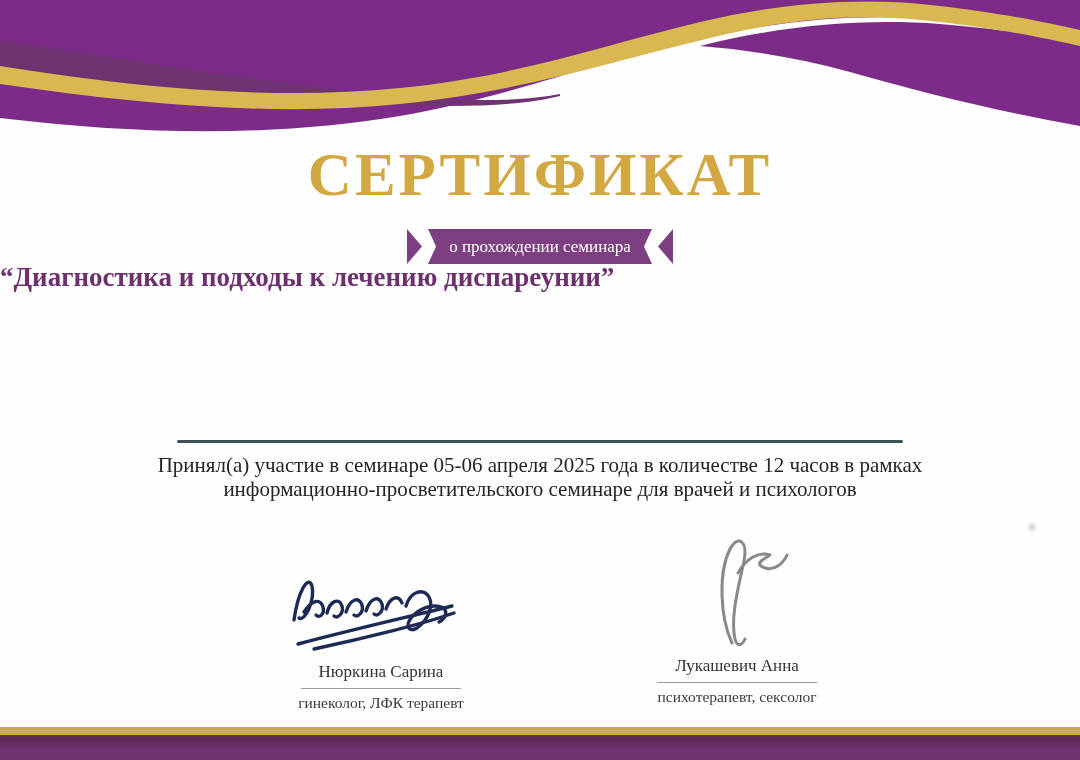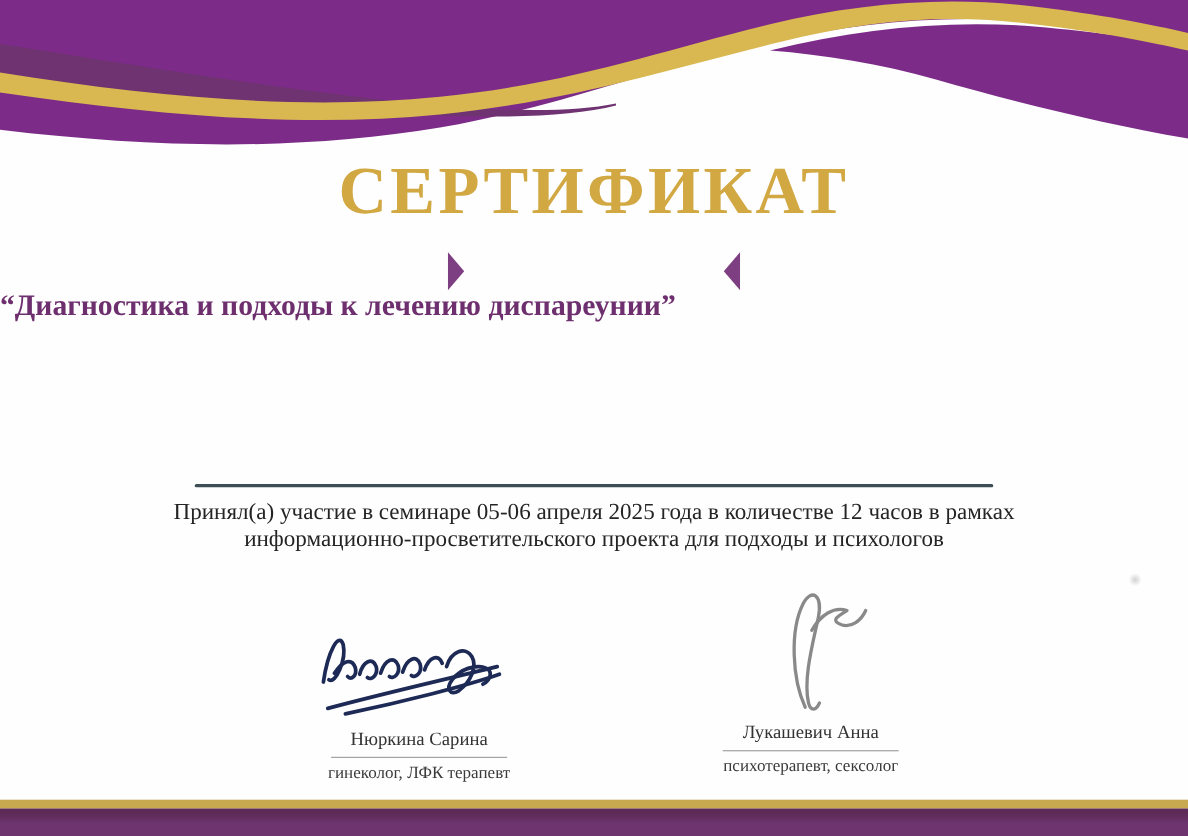--- a/index.html
+++ b/index.html
@@ -96,29 +96,30 @@
     <path fill="#d9b851" d="M0,66 C150,90 280,100 400,88 C520,76 600,46 700,22
       C780,3 860,-4 940,6 C1000,13 1045,22 1080,30 L1080,46 C1045,38 1000,29 940,22
       C860,12 790,18 710,38 C610,62 520,92 400,104 C280,116 150,106 0,84 Z"></path>
   </svg>
 
   <div class="abs cert-title">СЕРТИФИКАТ</div>
 
   <div class="abs ribbon">
     <div class="fold left"></div>
     <div class="fold right"></div>
+    <div class="band">о прохождении семинара</div>
   </div>
 
   <div class="abs seminar-title">“Диагностика и подходы к лечению диспареунии”</div>
 
   <div class="abs name-underline"></div>
 
   <div class="abs participation">
     <div>Принял(а) участие в семинаре 05-06 апреля 2025 года в количестве 12 часов в рамках</div>
-    <div>информационно-просветительского проекта для подходы и психологов</div>
+    <div>информационно-просветительского семинаре для врачей и психологов</div>
   </div>
 
   <svg class="abs sig-svg sig-svg-left" width="195" height="100" viewBox="0 0 195 100" aria-hidden="true">
     <g fill="none" stroke="#1e2a56" stroke-width="3.4" stroke-linecap="round" stroke-linejoin="round">
       <path d="M14,64 C18,36 28,18 32,30 C35,44 25,66 19,62"></path>
       <path d="M24,56 C32,44 40,42 43,51 C45,58 39,63 36,59"></path>
       <path d="M47,57 C50,45 59,41 62,50 C64,57 58,63 54,60"></path>
       <path d="M66,56 C70,43 79,40 82,49 C84,56 78,62 74,59"></path>
       <path d="M86,55 C90,42 99,39 102,48 C104,55 98,61 94,58"></path>
       <path d="M106,53 C110,41 119,38 122,47"></path>

